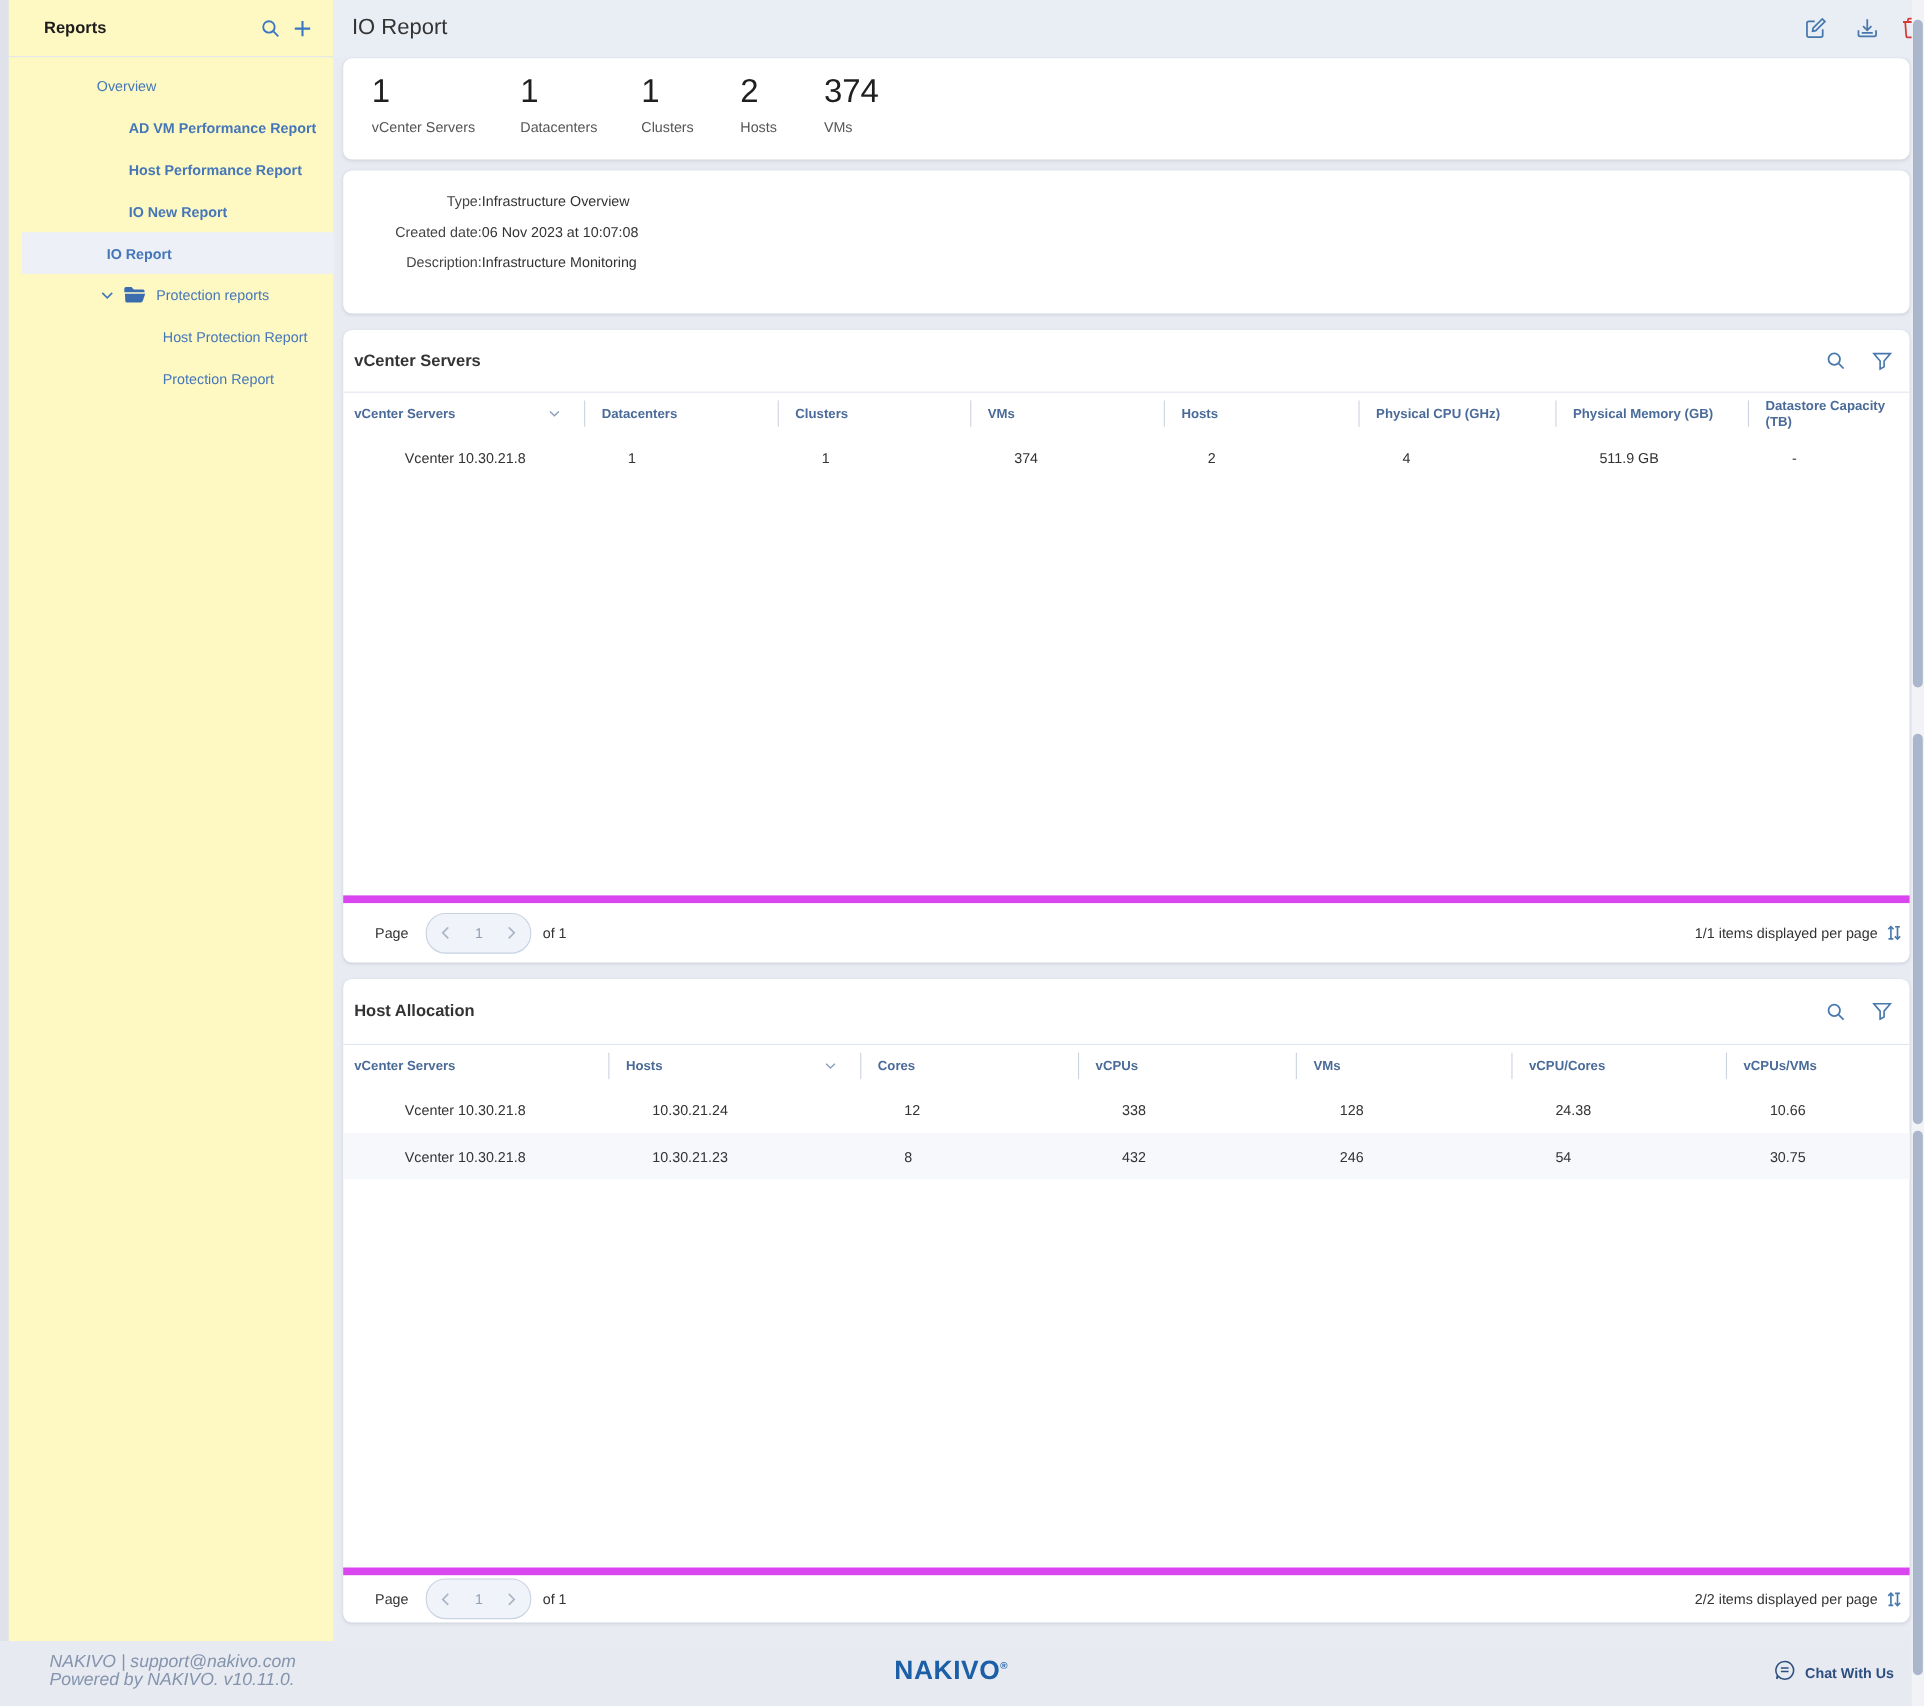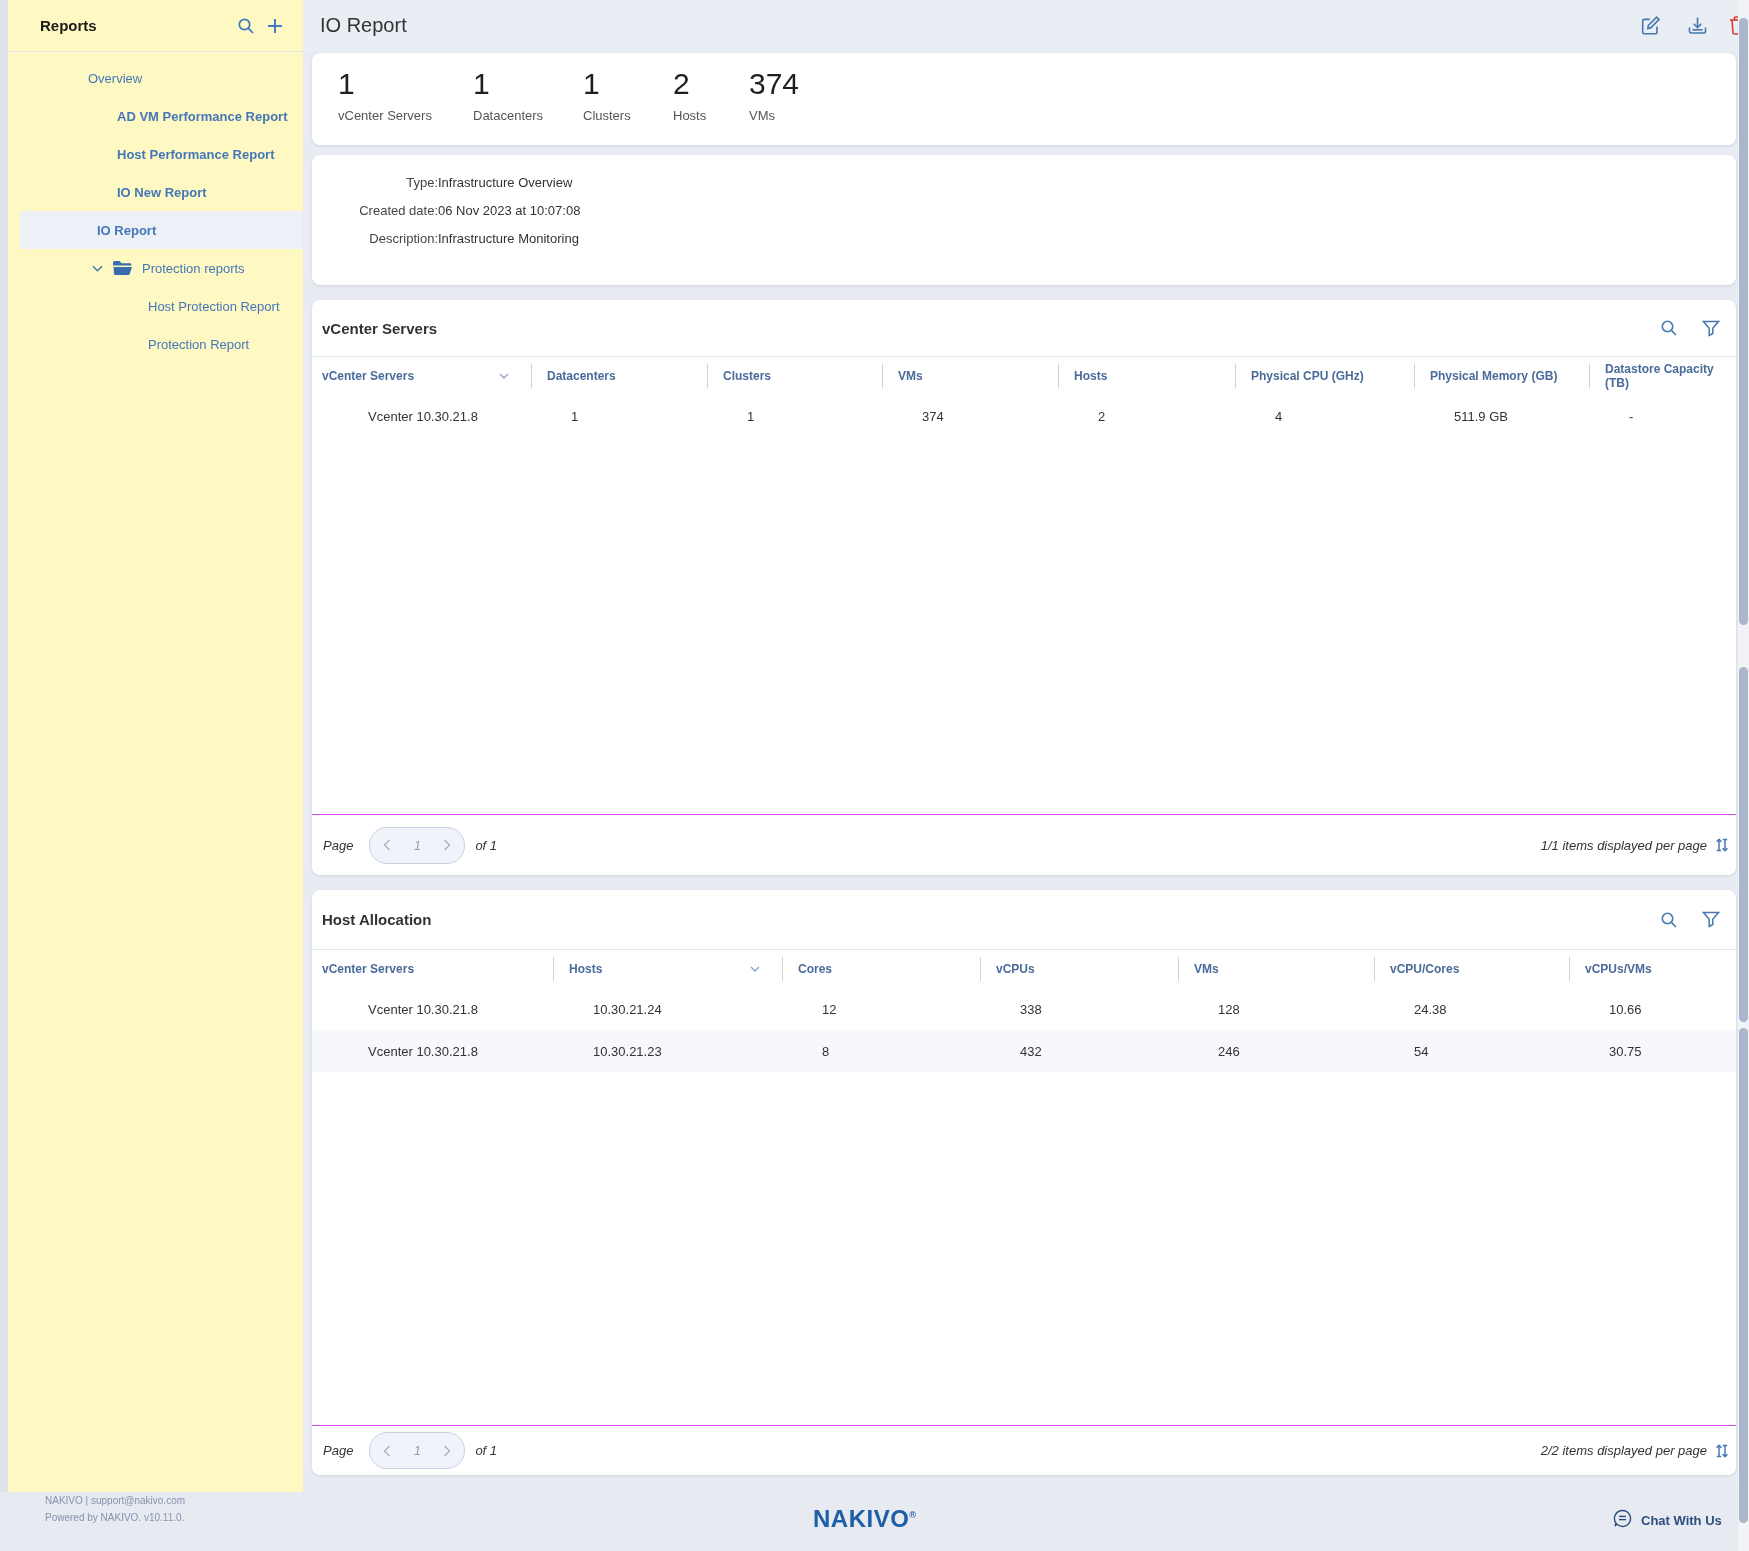--- a/index.html
+++ b/index.html
@@ -64,41 +64,41 @@
   .trow.alt { background:#f6f8fc; }
   .th { font-size:12px; font-weight:bold; color:#4a6b99; padding-left:16px; position:relative; display:flex; align-items:center; }
   .th:first-child { padding-left:10px; }
   .th:not(:first-child)::before { content:''; position:absolute; left:0; top:7px; bottom:7px; width:1px; background:#ccd3df; }
   .th .sort { margin-left:auto; margin-right:22px; color:#8aa0bf; display:flex; }
   .td { font-size:13px; color:#333; padding-left:40px; white-space:nowrap; }
   .td:first-child { padding-left:56px; }
   .t1 { grid-template-columns:219px 176px 175px 176px 177px 179px 175px 1fr; }
   .t2 { grid-template-columns:241px 229px 198px 198px 196px 195px 1fr; }
 
-  .pagination { position:absolute; left:0; right:0; bottom:0; border-top:1px solid #d946ef; display:flex; align-items:center; padding:0 6px 0 11px; font-size:13px; color:#333;font-style:italic; }
+  .pagination { position:absolute; left:0; right:0; bottom:0; border-top:7px solid #d946ef; display:flex; align-items:center; padding:0 6px 0 29px; font-size:13px; color:#333; }
   #vcenter-card .pagination { height:61px; }
   #host-card .pagination { height:50px; }
   .page-label { margin-right:16px; }
   .pager { width:96px; height:37px; border:1px solid #c7d2e2; border-radius:18px; background:#f0f3f9; display:flex; align-items:center; justify-content:space-between; padding:0 13px; }
   .pager-arrow { color:#a9b5c6; display:flex; cursor:pointer; }
   .pager-num { color:#93a0b4; }
   .of-label { margin-left:10px; }
   .pagination-right { margin-left:auto; display:flex; align-items:center; gap:7px; color:#333; }
   .perpage-icon { color:#4778ad; display:flex; cursor:pointer; }
 
   
   .scrollbar { position:absolute; right:0; top:0; width:11px; height:1551px; background:#f2f3f6; }
   .thumb { position:absolute; left:1px; width:9px; background:#a9b6cb; border-radius:5px; }
   #thumb1 { top:18px;  height:607px; }
   #thumb2 { top:667px; height:355px; }
   #thumb3 { top:1028px; height:495px; }
 
   
   .footer { position:absolute; left:0; top:1492px; width:1749px; height:59px; background:#e7eaf1; }
-  .footer-left { position:absolute; left:45px; top:0; font-size:10px; color:#8494ad; line-height:17px; }
+  .footer-left { position:absolute; left:45px; top:10px; font-size:16px; color:#8494ad; line-height:17px;font-style:italic; }
   .footer-logo { position:absolute; left:813px; top:13px; font-size:24px; font-weight:bold; color:#1d5fa6; letter-spacing:.5px; }
   .footer-logo sup { font-size:9px; }
   .footer-chat { position:absolute; left:1613px; top:17px; display:flex; align-items:center; gap:9px; color:#2c4f80; font-size:13px; font-weight:bold; cursor:pointer; }
 </style>
 </head>
 <body>
 
 <div class="page">
 
   <div class="left-rail"></div>

